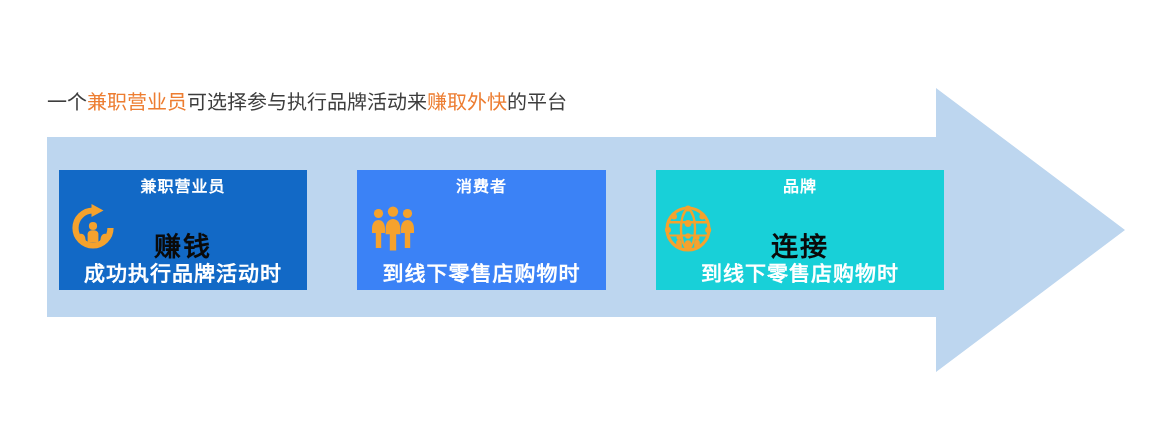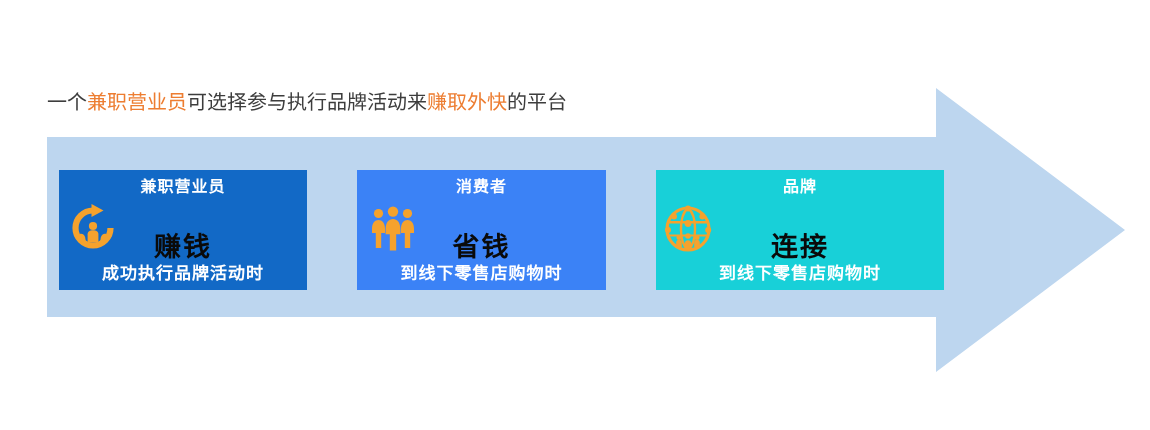--- a/index.html
+++ b/index.html
@@ -93,21 +93,21 @@
     margin-top: 21px;
   }
 
   .card-caption {
     position: absolute;
     bottom: 4px;
     left: 0;
     width: 100%;
     text-align: center;
     color: #ffffff;
-    font-size: 17px;
+    font-size: 21px;
     line-height: 24px;
     font-weight: bold;
     letter-spacing: 1px;
   }
 
   .card-icon {
     position: absolute;
     left: 8px;
     top: 32px;
     width: 52px;
@@ -163,21 +163,20 @@
           <circle cx="9.5" cy="9.5" r="4.6" fill="#F5A22D"></circle>
           <path d="M3.0 25.0 C3.0 18.8 5.8 16.0 9.5 16.0 C13.2 16.0 16.0 18.8 16.0 25.0 L16.0 29.0 L12.2 29.0 L12.2 44.0 L6.8 44.0 L6.8 29.0 L3.0 29.0 Z" fill="#F5A22D"></path>
 
           <circle cx="38.5" cy="9.5" r="4.6" fill="#F5A22D"></circle>
           <path d="M32.0 25.0 C32.0 18.8 34.8 16.0 38.5 16.0 C42.2 16.0 45.0 18.8 45.0 25.0 L45.0 29.0 L41.2 29.0 L41.2 44.0 L35.8 44.0 L35.8 29.0 L32.0 29.0 Z" fill="#F5A22D"></path>
 
           <circle cx="24" cy="7.6" r="5.2" fill="#F5A22D"></circle>
           <path d="M16.6 25.6 C16.6 18.4 19.8 15.0 24 15.0 C28.2 15.0 31.4 18.4 31.4 25.6 L31.4 30.2 L27.2 30.2 L27.2 46.5 L20.8 46.5 L20.8 30.2 L16.6 30.2 Z" fill="#F5A22D"></path>
         </svg>
       </div>
-      <div class="card-headline">省钱</div>
       <div class="card-caption">到线下零售店购物时</div>
     </div>
 
     <div class="card card-3">
       <div class="card-label">品牌</div>
       <div class="card-icon">
         <svg viewBox="0 0 50 50" xmlns="http://www.w3.org/2000/svg" aria-hidden="true">
 
           <circle cx="25" cy="25" r="21" fill="none" stroke="#F5A22D" stroke-width="3.2"></circle>
 

